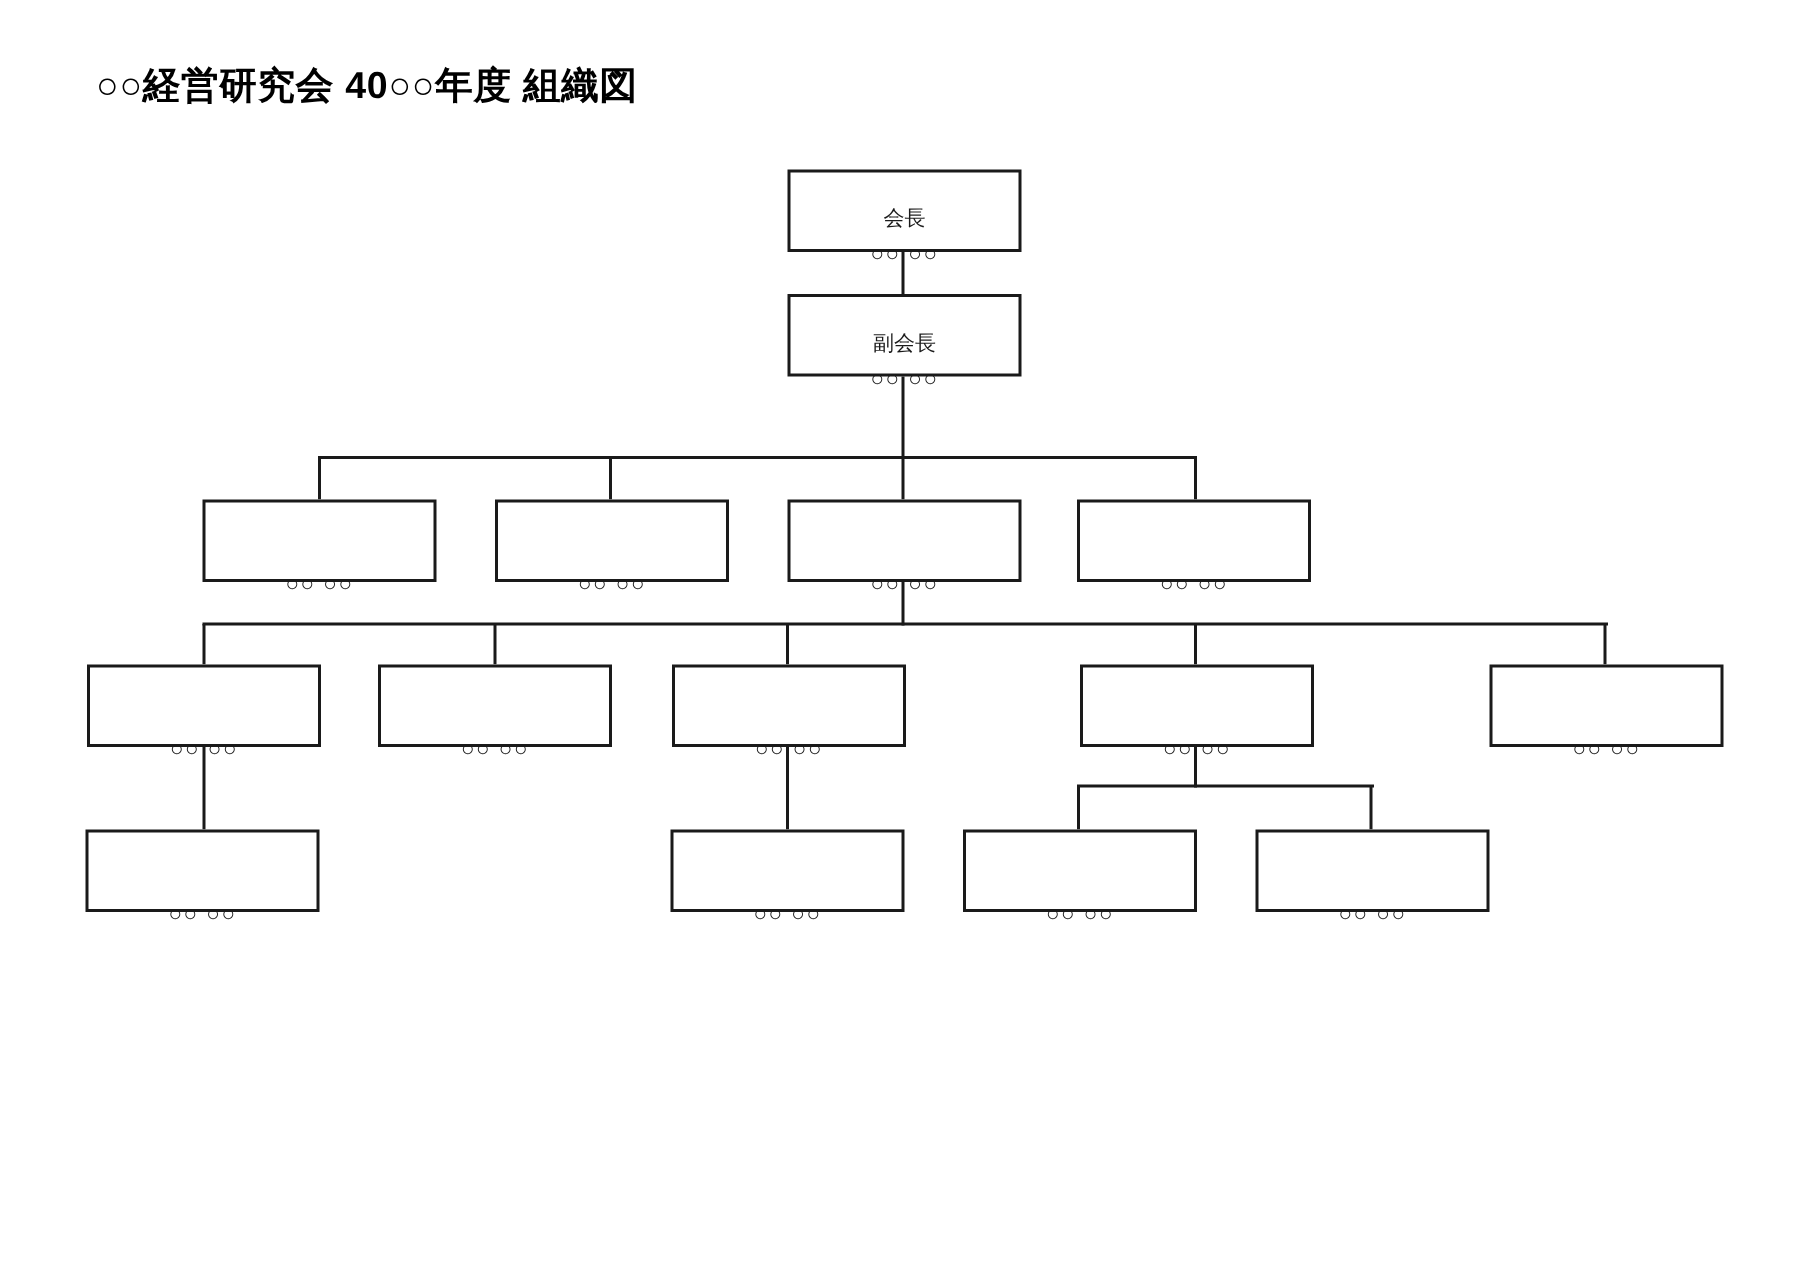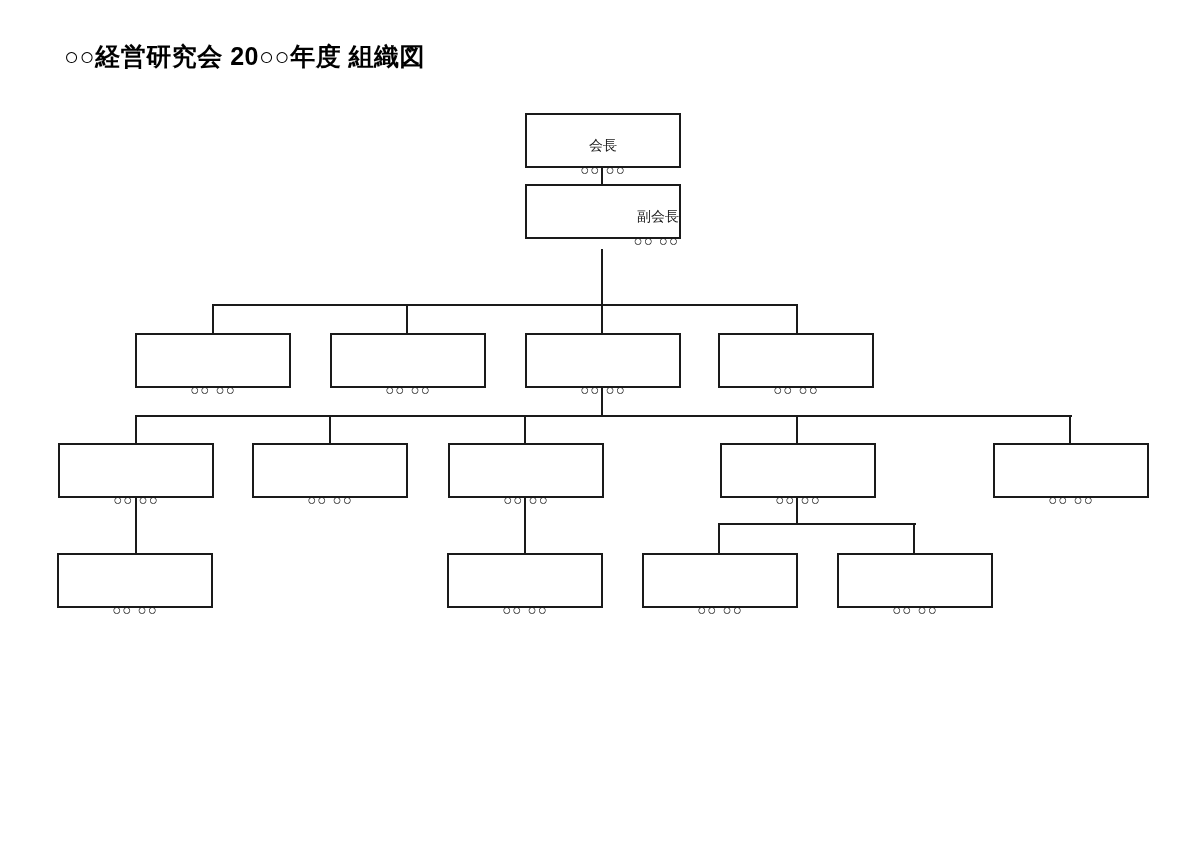--- a/index.html
+++ b/index.html
@@ -56,21 +56,21 @@
     background: #1a1a1a;
   }
   .line.v { width: 2px; }
   .line.h { height: 2px; }
 </style>
 </head>
 <body>
 
 <div class="canvas">
 
-  <div class="doc-title">○○経営研究会 20○○年度 組織図</div>
+  <div class="doc-title">○○経営研究会 40○○年度 組織図</div>
 
   <div class="line v" style="left:601px; top:168px; height:28px;"></div>
   <div class="line v" style="left:601px; top:249px; height:84px;"></div>
   <div class="line h" style="left:212px; top:304px; width:586px;"></div>
   <div class="line v" style="left:212px; top:305px; height:28px;"></div>
   <div class="line v" style="left:406px; top:305px; height:28px;"></div>
   <div class="line v" style="left:796px; top:305px; height:28px;"></div>
 
   <div class="line v" style="left:601px; top:388px; height:29px;"></div>
   <div class="line h" style="left:135px; top:415px; width:937px;"></div>
@@ -85,21 +85,21 @@
   <div class="line v" style="left:796px; top:498px; height:27px;"></div>
   <div class="line h" style="left:718px; top:523px; width:198px;"></div>
   <div class="line v" style="left:718px; top:524px; height:29px;"></div>
   <div class="line v" style="left:913px; top:524px; height:29px;"></div>
 
   <div class="node" style="left:525px; top:113px;">
     <div class="node-title">会長</div>
     <div class="node-name">○○ ○○</div>
   </div>
 
-  <div class="node" style="left:525px; top:184px;text-align:right;">
+  <div class="node" style="left:525px; top:196px;">
     <div class="node-title">副会長</div>
     <div class="node-name">○○ ○○</div>
   </div>
 
   <div class="node" style="left:135px; top:333px;">
     <div class="node-title"></div>
     <div class="node-name">○○ ○○</div>
   </div>
 
   <div class="node" style="left:330px; top:333px;">

